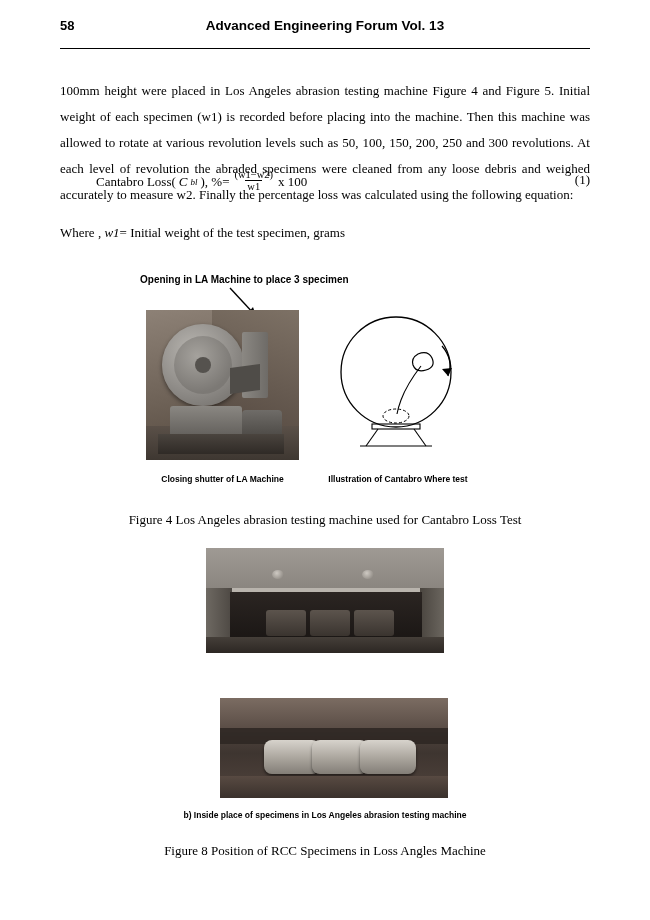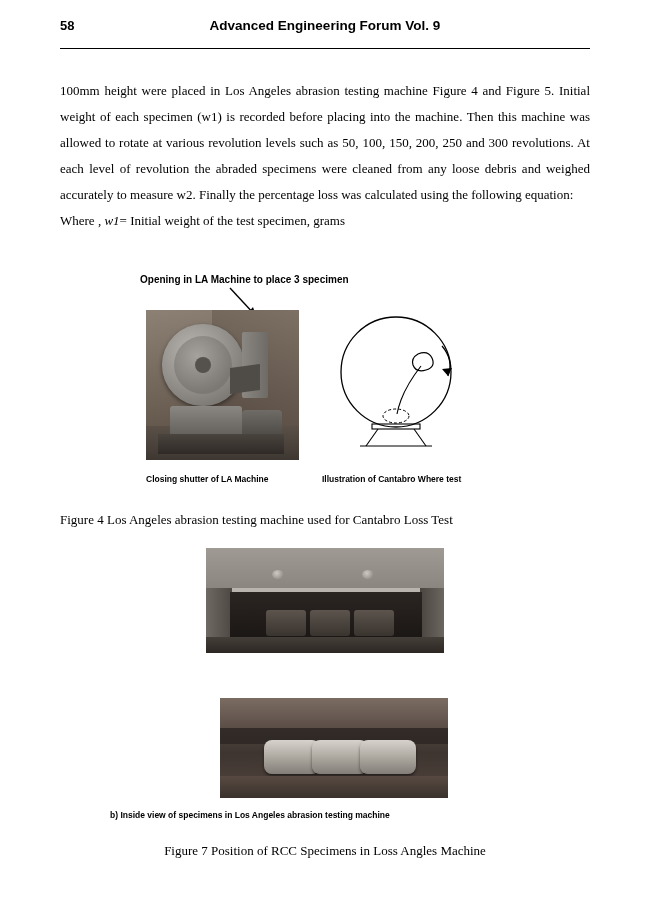--- a/index.html
+++ b/index.html
@@ -96,21 +96,21 @@
   .frac .den {
     padding: 0 2px;
     border-top: 1px solid #000;
   }
   .eq-number {
     position: absolute;
     right: 0;
     top: 4px;
     font-size: 13px;
   }
-  #where-line { top: 208px; }
+  #where-line { top: 220px; }
   #w2-line { top: 236px; left: 88px; width: 500px; }
   .ital { font-style: italic; }
   sub { font-size: 9px; }
   
   .fig4-callout {
     position: absolute;
     left: 140px;
     top: 274px;
     font-family: "Liberation Sans", sans-serif;
     font-size: 10px;
@@ -206,29 +206,30 @@
     height: 150px;
     background: #ffffff;
     border: 0;
   }
   
   .cap-small {
     position: absolute;
     font-family: "Liberation Sans", sans-serif;
     font-size: 8.5px;
     font-weight: bold;
-    text-align: left;
+    text-align: center;
   }
   #cap-closing-shutter { left: 146px; top: 474px; width: 153px; }
   #cap-illustration { left: 322px; top: 474px; width: 152px; }
   #fig4-caption {
     position: absolute;
     left: 60px;
     top: 512px;
     width: 530px;
+    text-align: center;
     font-size: 13px;
   }
   
   .photo-a {
     position: absolute;
     left: 206px;
     top: 548px;
     width: 238px;
     height: 105px;
     overflow: hidden;
@@ -318,27 +319,41 @@
     text-align: center;
     font-size: 13px;
   }
 </style>
 </head>
 <body>
 
 <div class="page">
 
   <div class="header">
-    <div class="header-title">Advanced Engineering Forum Vol. 9</div>
+    <div class="header-title">Advanced Engineering Forum Vol. 13</div>
     <div class="header-page-number">58</div>
   </div>
   <div class="header-rule"></div>
 
   <div class="para" id="intro-paragraph">100mm height were placed in Los Angeles abrasion testing machine Figure 4 and Figure 5. Initial weight of each specimen (w1) is recorded before placing into the machine. Then this machine was allowed to rotate at various revolution levels such as 50, 100, 150, 200, 250 and 300 revolutions. At each level of revolution the abraded specimens were cleaned from any loose debris and weighed accurately to measure w2. Finally the percentage loss was calculated using the following equation:</div>
 
+  <div class="eq-row">
+    <div class="eq-body">
+      <span>Cantabro Loss(</span>
+        <span class="ital">C</span>
+        <sub class="ital">bl</sub>
+        <span>), %=</span>
+      <span class="frac">
+        <span class="num">(w1−w2)</span>
+        <span class="den">w1</span>
+      </span>
+      <span>x 100</span>
+    </div>
+    <div class="eq-number">(1)</div>
+  </div>
 
   <div class="para" id="where-line">
     <span>Where , </span><span class="ital">w1</span><span>= Initial weight of the test specimen, grams</span>
   </div>
 
   <div class="fig4-callout">Opening in LA Machine to place 3 specimen</div>
   <svg class="arrow-svg" style="left:226px; top:286px; width:40px; height:36px;" viewBox="0 0 40 36">
     <line x1="4" y1="2" x2="30" y2="30" stroke="#000" stroke-width="1.4"></line>
     <polygon points="30,30 22,27 27,21" fill="#000"></polygon>
   </svg>
@@ -394,17 +409,17 @@
 
   <div class="photo-b">
     <div class="bg"></div>
     <div class="back-wall"></div>
     <div class="shadow-band"></div>
     <div class="spec s1"></div>
     <div class="spec s2"></div>
     <div class="spec s3"></div>
     <div class="front-floor"></div>
   </div>
-  <div class="cap-small" id="cap-b">b) Inside view of specimens in Los Angeles abrasion testing machine</div>
-
-  <div id="fig5-caption">Figure 7 Position of RCC Specimens in Loss Angles Machine</div>
+  <div class="cap-small" id="cap-b">b) Inside place of specimens in Los Angeles abrasion testing machine</div>
+
+  <div id="fig5-caption">Figure 8 Position of RCC Specimens in Loss Angles Machine</div>
 
 </div>
 
 </body></html>

